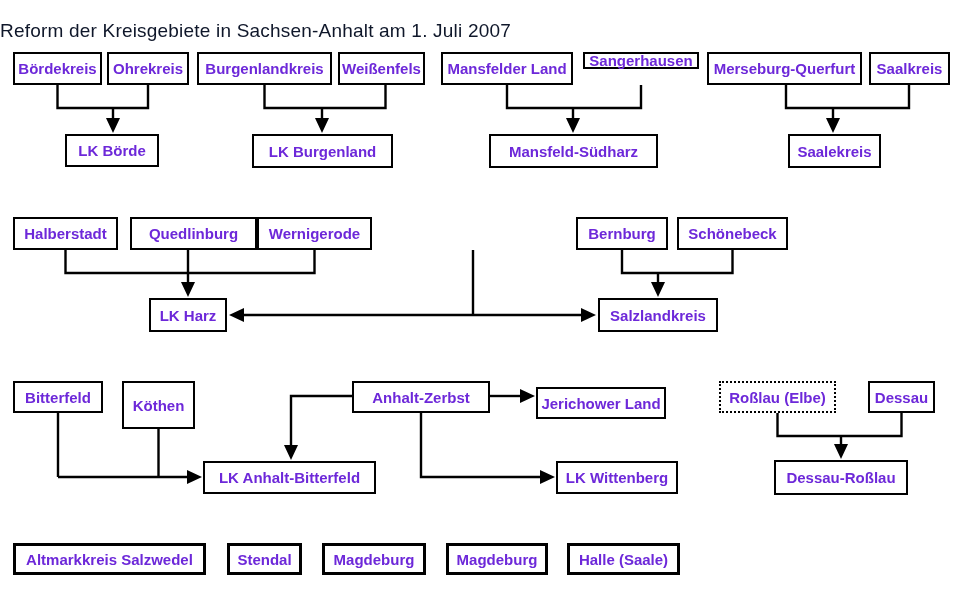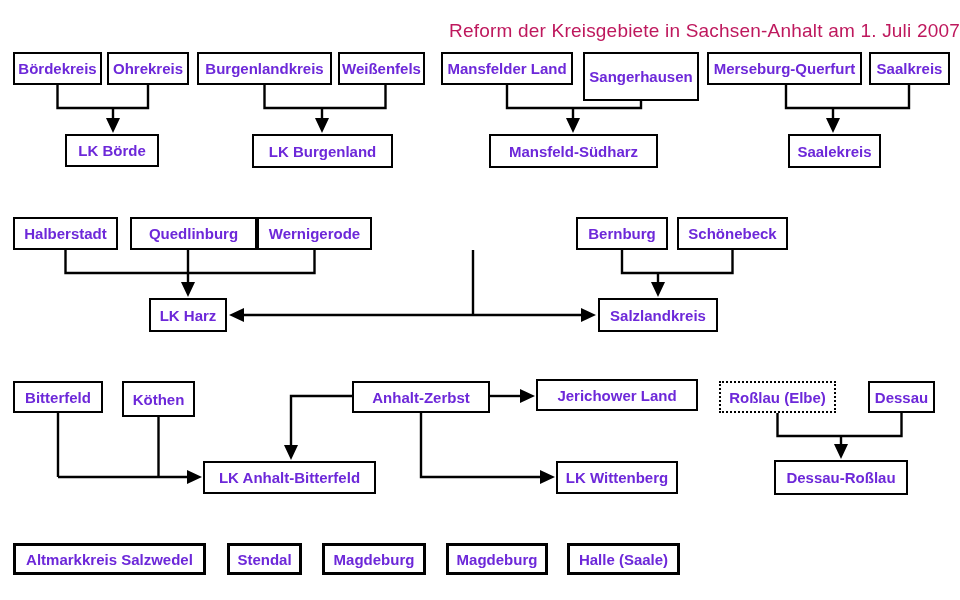--- a/index.html
+++ b/index.html
@@ -9,24 +9,24 @@
     height: 600px;
     background: #ffffff;
     font-family: "Liberation Sans", sans-serif;
     overflow: hidden;
   }
   .title {
     position: absolute;
     left: 0;
     top: 20px;
     width: 100%;
-    text-align: right;
+    text-align: left;
     font-size: 19px;
     font-weight: normal;
-    color: #be185d;
+    color: #0f172a;
     letter-spacing: 0.2px;
   }
   .box {
     position: absolute;
     box-sizing: border-box;
     border: 2px solid #000000;
     background: #ffffff;
     display: flex;
     align-items: center;
     justify-content: center;
@@ -113,21 +113,21 @@
     </div>
   <div class="box" style="left:197px;top:52px;width:135px;height:33px">
       <span>Burgenlandkreis</span>
     </div>
   <div class="box" style="left:338px;top:52px;width:87px;height:33px">
       <span>Weißenfels</span>
     </div>
   <div class="box" style="left:441px;top:52px;width:132px;height:33px">
       <span>Mansfelder Land</span>
     </div>
-  <div class="box" style="left:583px;top:52px;width:116px;height:49px">
+  <div class="box" style="left:583px;top:52px;width:116px;height:17px">
       <span>Sangerhausen</span>
     </div>
   <div class="box" style="left:707px;top:52px;width:155px;height:33px">
       <span>Merseburg-Querfurt</span>
     </div>
   <div class="box" style="left:869px;top:52px;width:81px;height:33px">
       <span>Saalkreis</span>
     </div>
 
   <div class="box" style="left:65px;top:134px;width:94px;height:33px">
@@ -162,27 +162,27 @@
   <div class="box" style="left:149px;top:298px;width:78px;height:34px">
       <span>LK Harz</span>
     </div>
   <div class="box" style="left:598px;top:298px;width:120px;height:34px">
       <span>Salzlandkreis</span>
     </div>
 
   <div class="box" style="left:13px;top:381px;width:90px;height:32px">
       <span>Bitterfeld</span>
     </div>
-  <div class="box" style="left:122px;top:381px;width:73px;height:36px">
+  <div class="box" style="left:122px;top:381px;width:73px;height:48px">
       <span>Köthen</span>
     </div>
   <div class="box" style="left:352px;top:381px;width:138px;height:32px">
       <span>Anhalt-Zerbst</span>
     </div>
-  <div class="box" style="left:536px;top:379px;width:162px;height:32px">
+  <div class="box" style="left:536px;top:387px;width:130px;height:32px">
       <span>Jerichower Land</span>
     </div>
   <div class="box dotted" style="left:719px;top:381px;width:117px;height:32px">
       <span>Roßlau (Elbe)</span>
     </div>
   <div class="box" style="left:868px;top:381px;width:67px;height:32px">
       <span>Dessau</span>
     </div>
 
   <div class="box" style="left:203px;top:461px;width:173px;height:33px">

